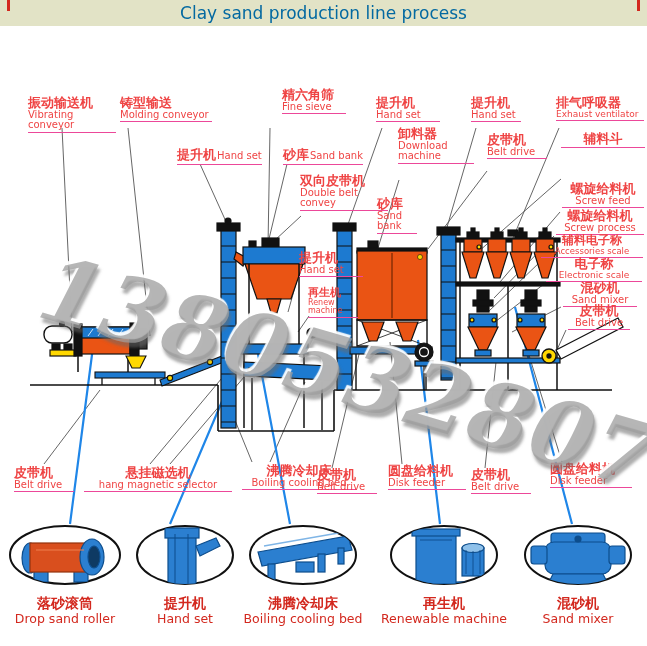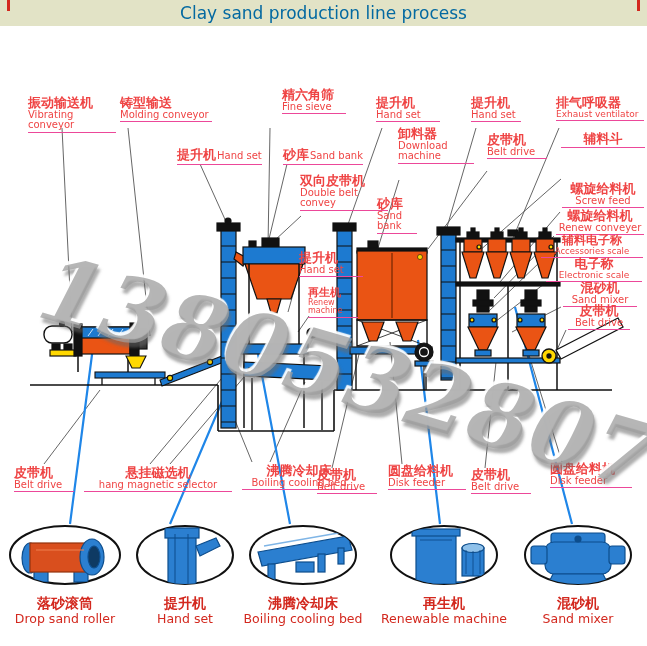--- a/index.html
+++ b/index.html
@@ -340,21 +340,21 @@
     </div>
     <div class="callout center" style="left: 561px; top: 132px; width: 84px;">
       <div class="zh">辅料斗</div>
     </div>
     <div class="callout center" style="left: 562px; top: 182px; width: 82px;">
       <div class="zh">螺旋给料机</div>
       <div class="en">Screw feed</div>
     </div>
     <div class="callout center" style="left: 556px; top: 209px; width: 88px;">
       <div class="zh">螺旋给料机</div>
-      <div class="en">Renew conveyer</div>
+      <div class="en">Screw process</div>
     </div>
     <div class="callout center" style="left: 541px; top: 234px; width: 102px;">
       <div class="zh" style="font-size: 12px;">辅料电子称</div>
       <div class="en" style="font-size: 8.5px;">Accessories scale</div>
     </div>
     <div class="callout center" style="left: 546px; top: 257px; width: 96px;">
       <div class="zh">电子称</div>
       <div class="en" style="font-size: 9px;">Electronic scale</div>
     </div>
     <div class="callout center" style="left: 563px; top: 281px; width: 74px;">

